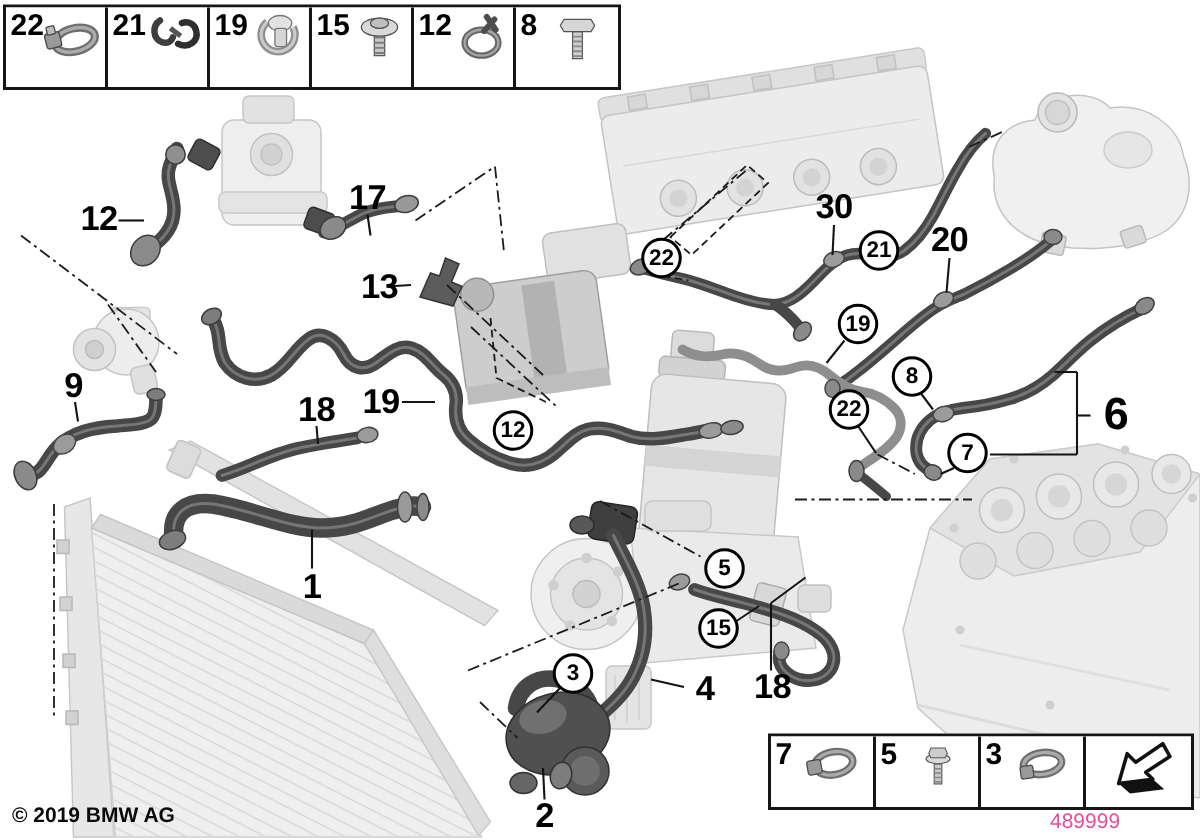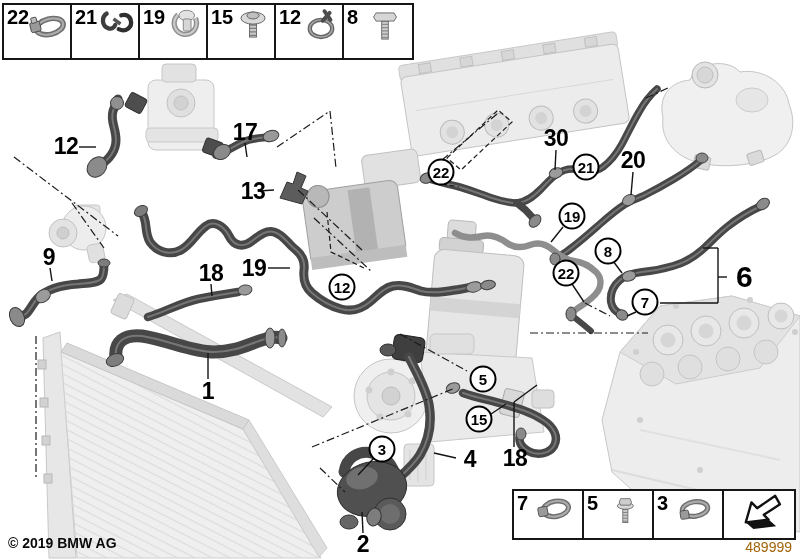--- a/index.html
+++ b/index.html
@@ -15,21 +15,21 @@
   .plain{font-size:23px;letter-spacing:-0.5px;}
   .circled{width:27px;height:27px;border:2px solid #000;border-radius:50%;background:#fff;
            display:flex;align-items:center;justify-content:center;font-size:15px;box-sizing:border-box;}
   .lrow{position:absolute;display:flex;background:#fff;border:2px solid #161616;z-index:6;}
   .lbox{width:68px;box-sizing:border-box;border-right:2px solid #161616;display:flex;
         align-items:flex-start;padding:1px 1px 1px 3px;background:#fff;}
   .lbox:last-child{border-right:none;}
   .lnum{font-size:20px;font-weight:bold;line-height:1.1;}
   .licon{flex:1;display:flex;align-items:center;justify-content:center;}
   .copyright{position:absolute;left:8px;top:535px;font-size:14px;font-weight:bold;color:#0a0a0a;z-index:6;}
-  .dianum{position:absolute;left:700px;top:539px;width:92px;text-align:right;font-size:14px;color:#a16207;z-index:6;}
+  .dianum{position:absolute;left:700px;top:539px;width:92px;font-size:14px;color:#ec4899;z-index:6;}
 </style>
 </head>
 <body>
 
 <div id="stage">
 
 <svg class="art" width="800" height="560" viewBox="0 0 800 560">
   <defs>
     <pattern id="hatch" width="8" height="8" patternUnits="userSpaceOnUse" patternTransform="rotate(27)">
       <line x1="0" y1="0" x2="8" y2="0" stroke="#d8d8d8" stroke-width="2.4"></line>

